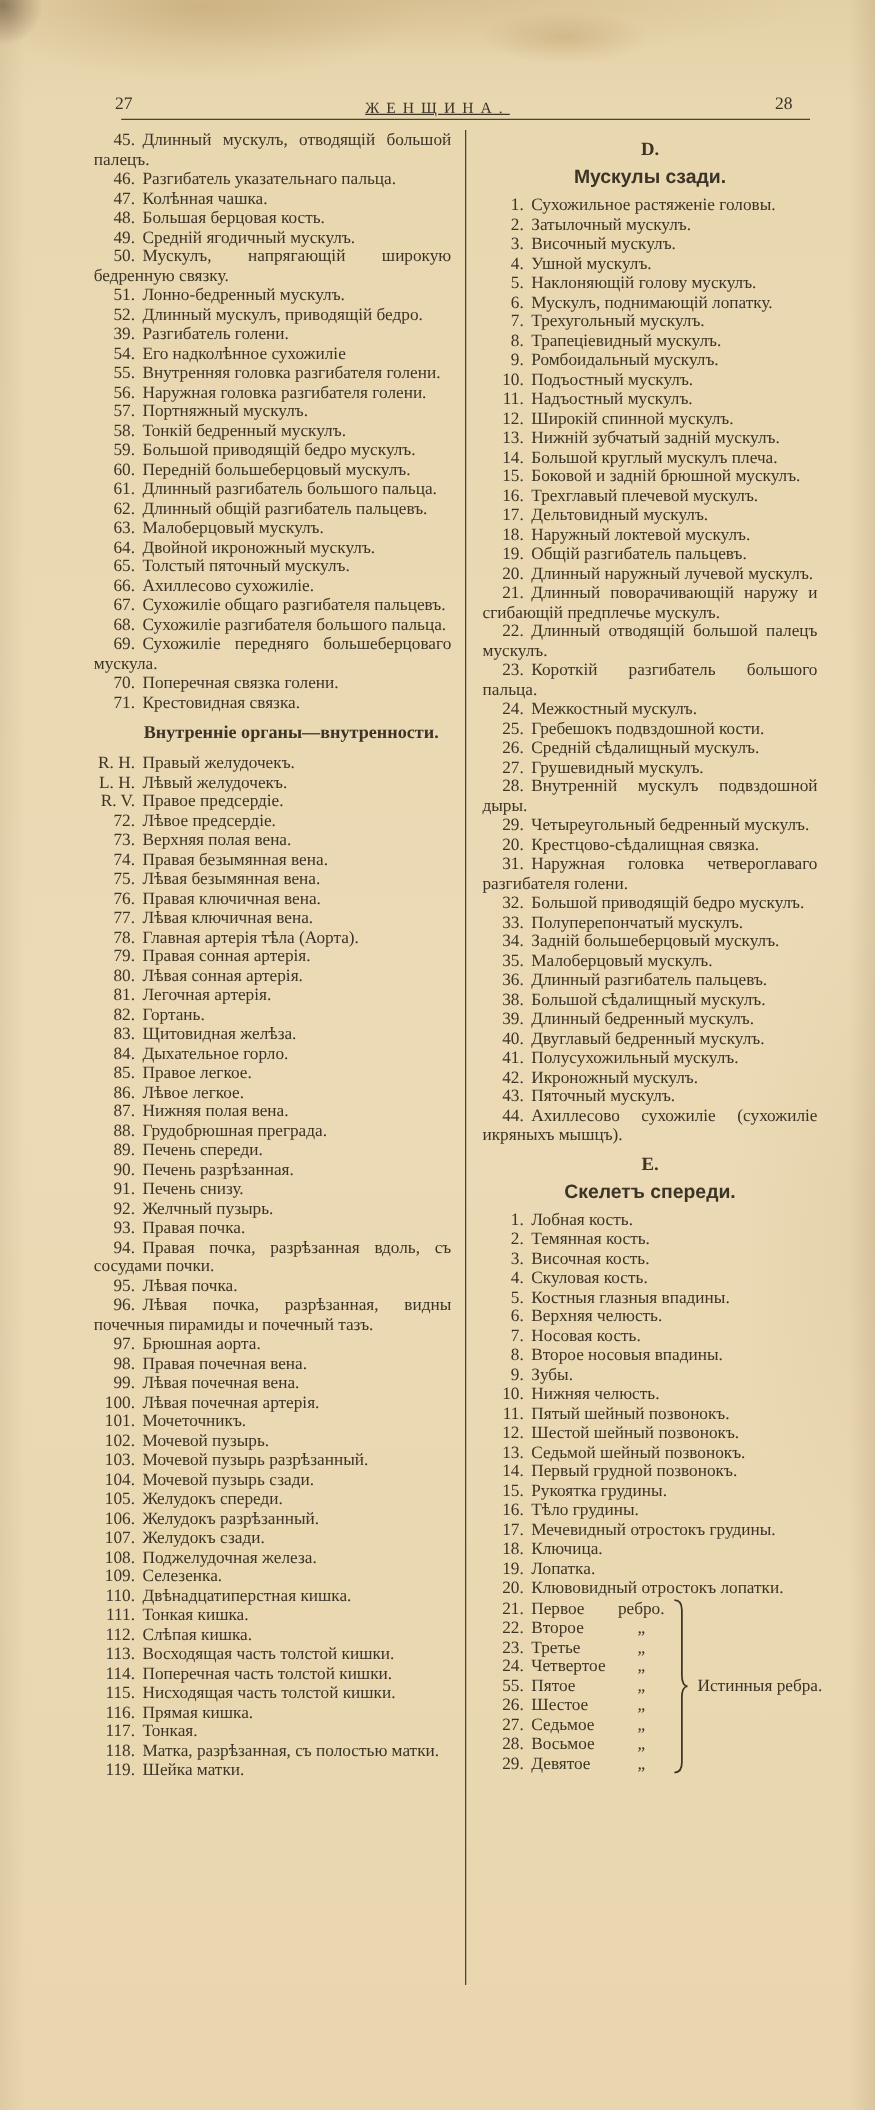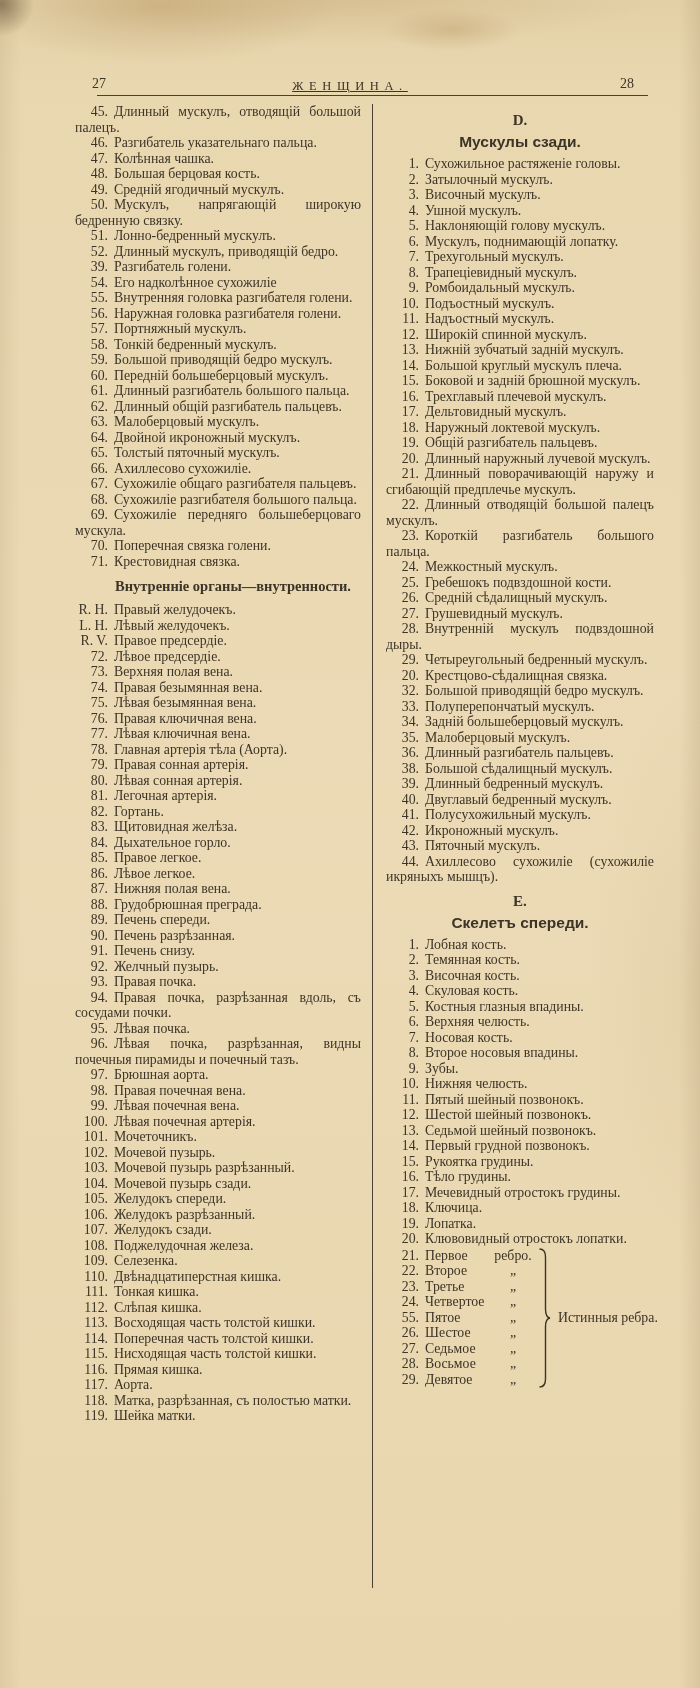--- a/index.html
+++ b/index.html
@@ -218,21 +218,21 @@
         <p class="item"><span class="num">112.</span><span class="txt">Слѣпая кишка.</span></p>
 
         <p class="item"><span class="num">113.</span><span class="txt">Восходящая часть толстой кишки.</span></p>
 
         <p class="item"><span class="num">114.</span><span class="txt">Поперечная часть толстой кишки.</span></p>
 
         <p class="item"><span class="num">115.</span><span class="txt">Нисходящая часть толстой кишки.</span></p>
 
         <p class="item"><span class="num">116.</span><span class="txt">Прямая кишка.</span></p>
 
-        <p class="item"><span class="num">117.</span><span class="txt">Аорта.</span></p>
+        <p class="item"><span class="num">117.</span><span class="txt">Тонкая.</span></p>
 
         <p class="item"><span class="num">118.</span><span class="txt">Матка, разрѣзанная, съ полостью матки.</span></p>
 
         <p class="item"><span class="num">119.</span><span class="txt">Шейка матки.</span></p>
       </div>
 
   </div>
 
   <div class="col col-right">
 
@@ -297,20 +297,21 @@
         <p class="item"><span class="num">26.</span><span class="txt">Средній сѣдалищный мускулъ.</span></p>
 
         <p class="item"><span class="num">27.</span><span class="txt">Грушевидный мускулъ.</span></p>
 
         <p class="item"><span class="num">28.</span><span class="txt">Внутренній мускулъ подвздошной дыры.</span></p>
 
         <p class="item"><span class="num">29.</span><span class="txt">Четыреугольный бедренный мускулъ.</span></p>
 
         <p class="item"><span class="num">20.</span><span class="txt">Крестцово-сѣдалищная связка.</span></p>
 
+        <p class="item"><span class="num">31.</span><span class="txt">Наружная головка четвероглаваго разгибателя голени.</span></p>
 
         <p class="item"><span class="num">32.</span><span class="txt">Большой приводящій бедро мускулъ.</span></p>
 
         <p class="item"><span class="num">33.</span><span class="txt">Полуперепончатый мускулъ.</span></p>
 
         <p class="item"><span class="num">34.</span><span class="txt">Задній большеберцовый мускулъ.</span></p>
 
         <p class="item"><span class="num">35.</span><span class="txt">Малоберцовый мускулъ.</span></p>
 
         <p class="item"><span class="num">36.</span><span class="txt">Длинный разгибатель пальцевъ.</span></p>

